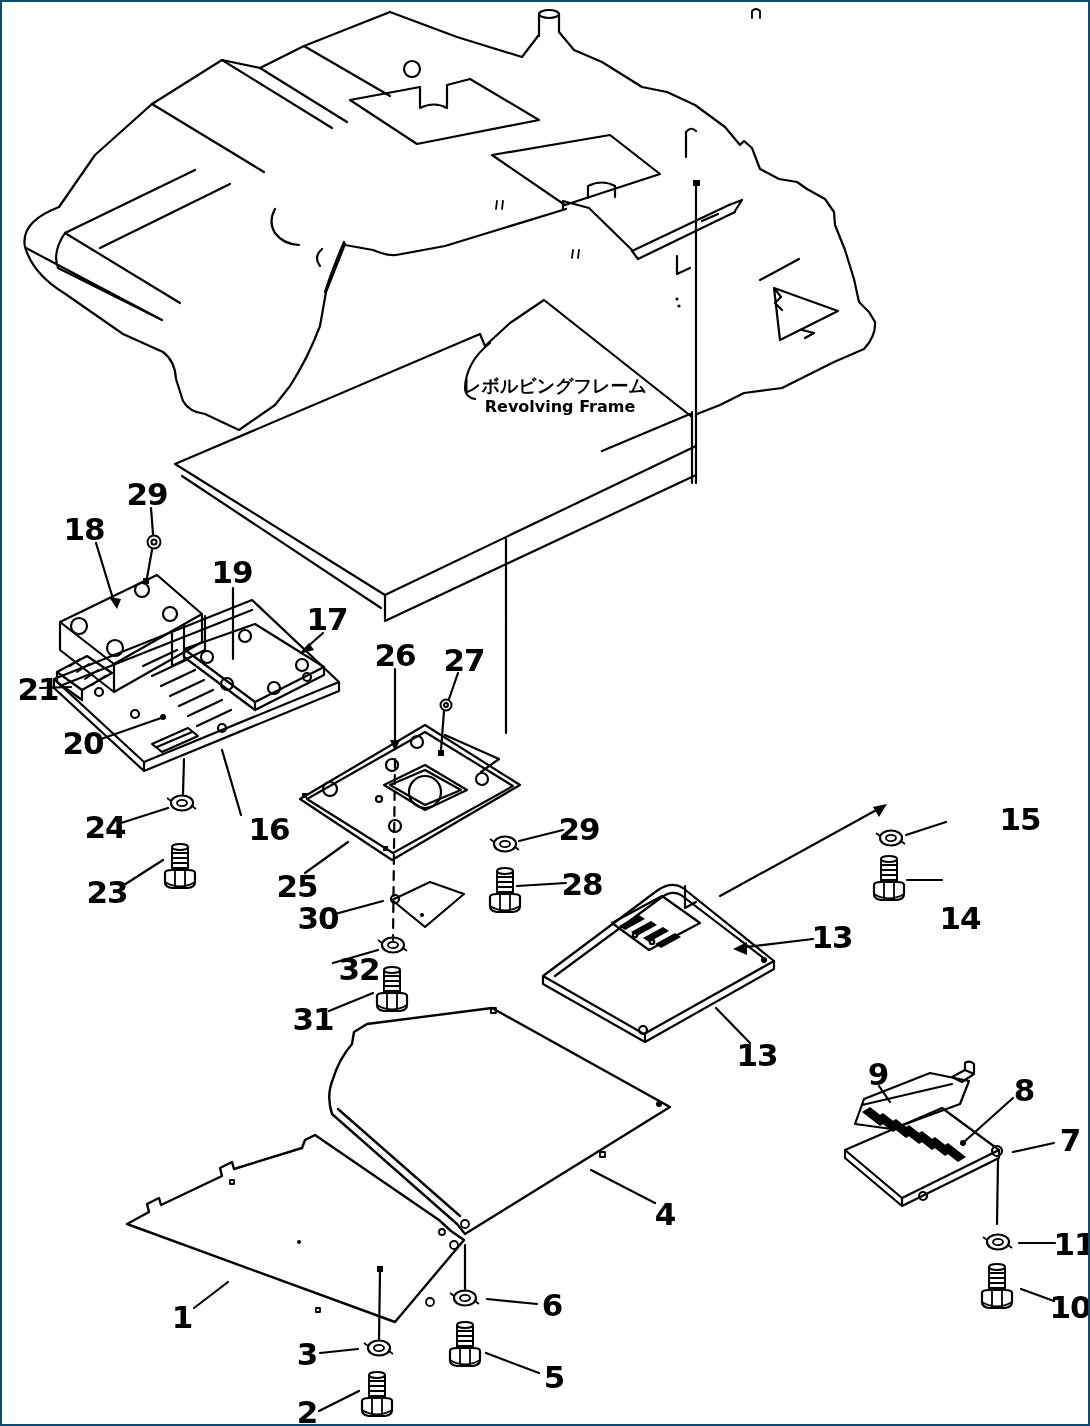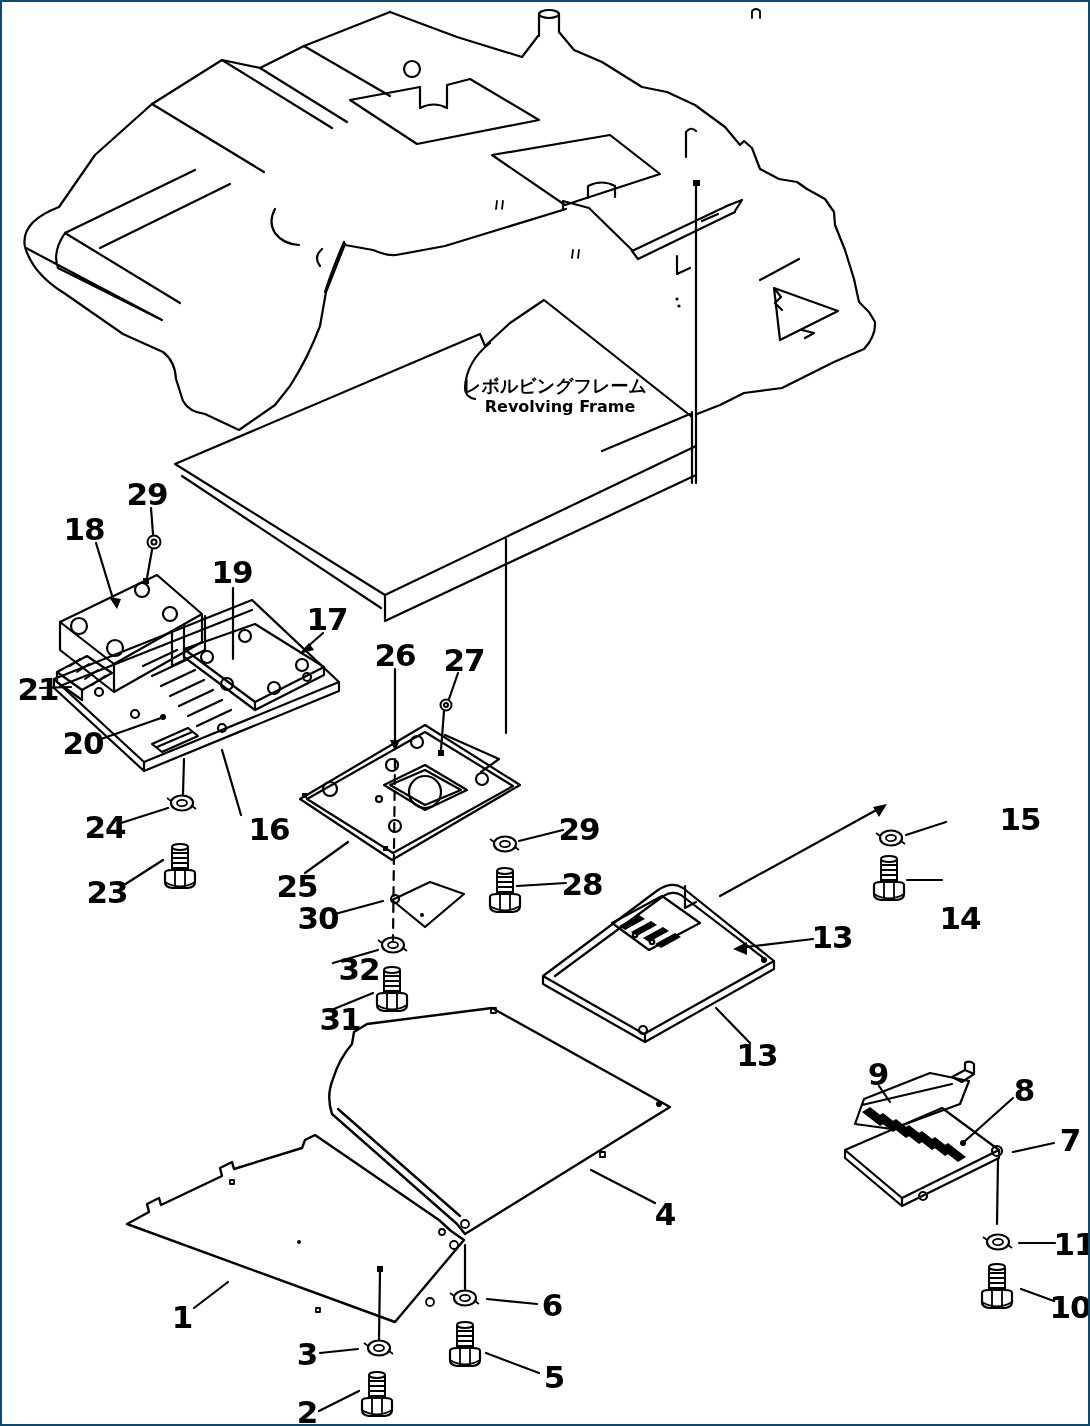--- a/index.html
+++ b/index.html
@@ -267,16 +267,16 @@
       <span class="callout" style="left: 36px; top: 687px; text-align: center;">21</span>
       <span class="callout" style="left: 145px; top: 492px;">29</span>
       <span class="callout" style="left: 105px; top: 890px;">23</span>
       <span class="callout" style="left: 103px; top: 825px;">24</span>
       <span class="callout" style="left: 295px; top: 884px;">25</span>
       <span class="callout" style="left: 393px; top: 653px;">26</span>
       <span class="callout" style="left: 462px; top: 658px;">27</span>
       <span class="callout" style="left: 580px; top: 882px;">28</span>
       <span class="callout" style="left: 577px; top: 827px;">29</span>
       <span class="callout" style="left: 316px; top: 916px;">30</span>
-      <span class="callout" style="left: 311px; top: 1017px; margin-left: 27px;">31</span>
+      <span class="callout" style="left: 311px; top: 1017px;">31</span>
       <span class="callout" style="left: 322px; top: 967px; margin-left: 35px;">32</span>
     </div>
 </div>
 
 </body></html>

